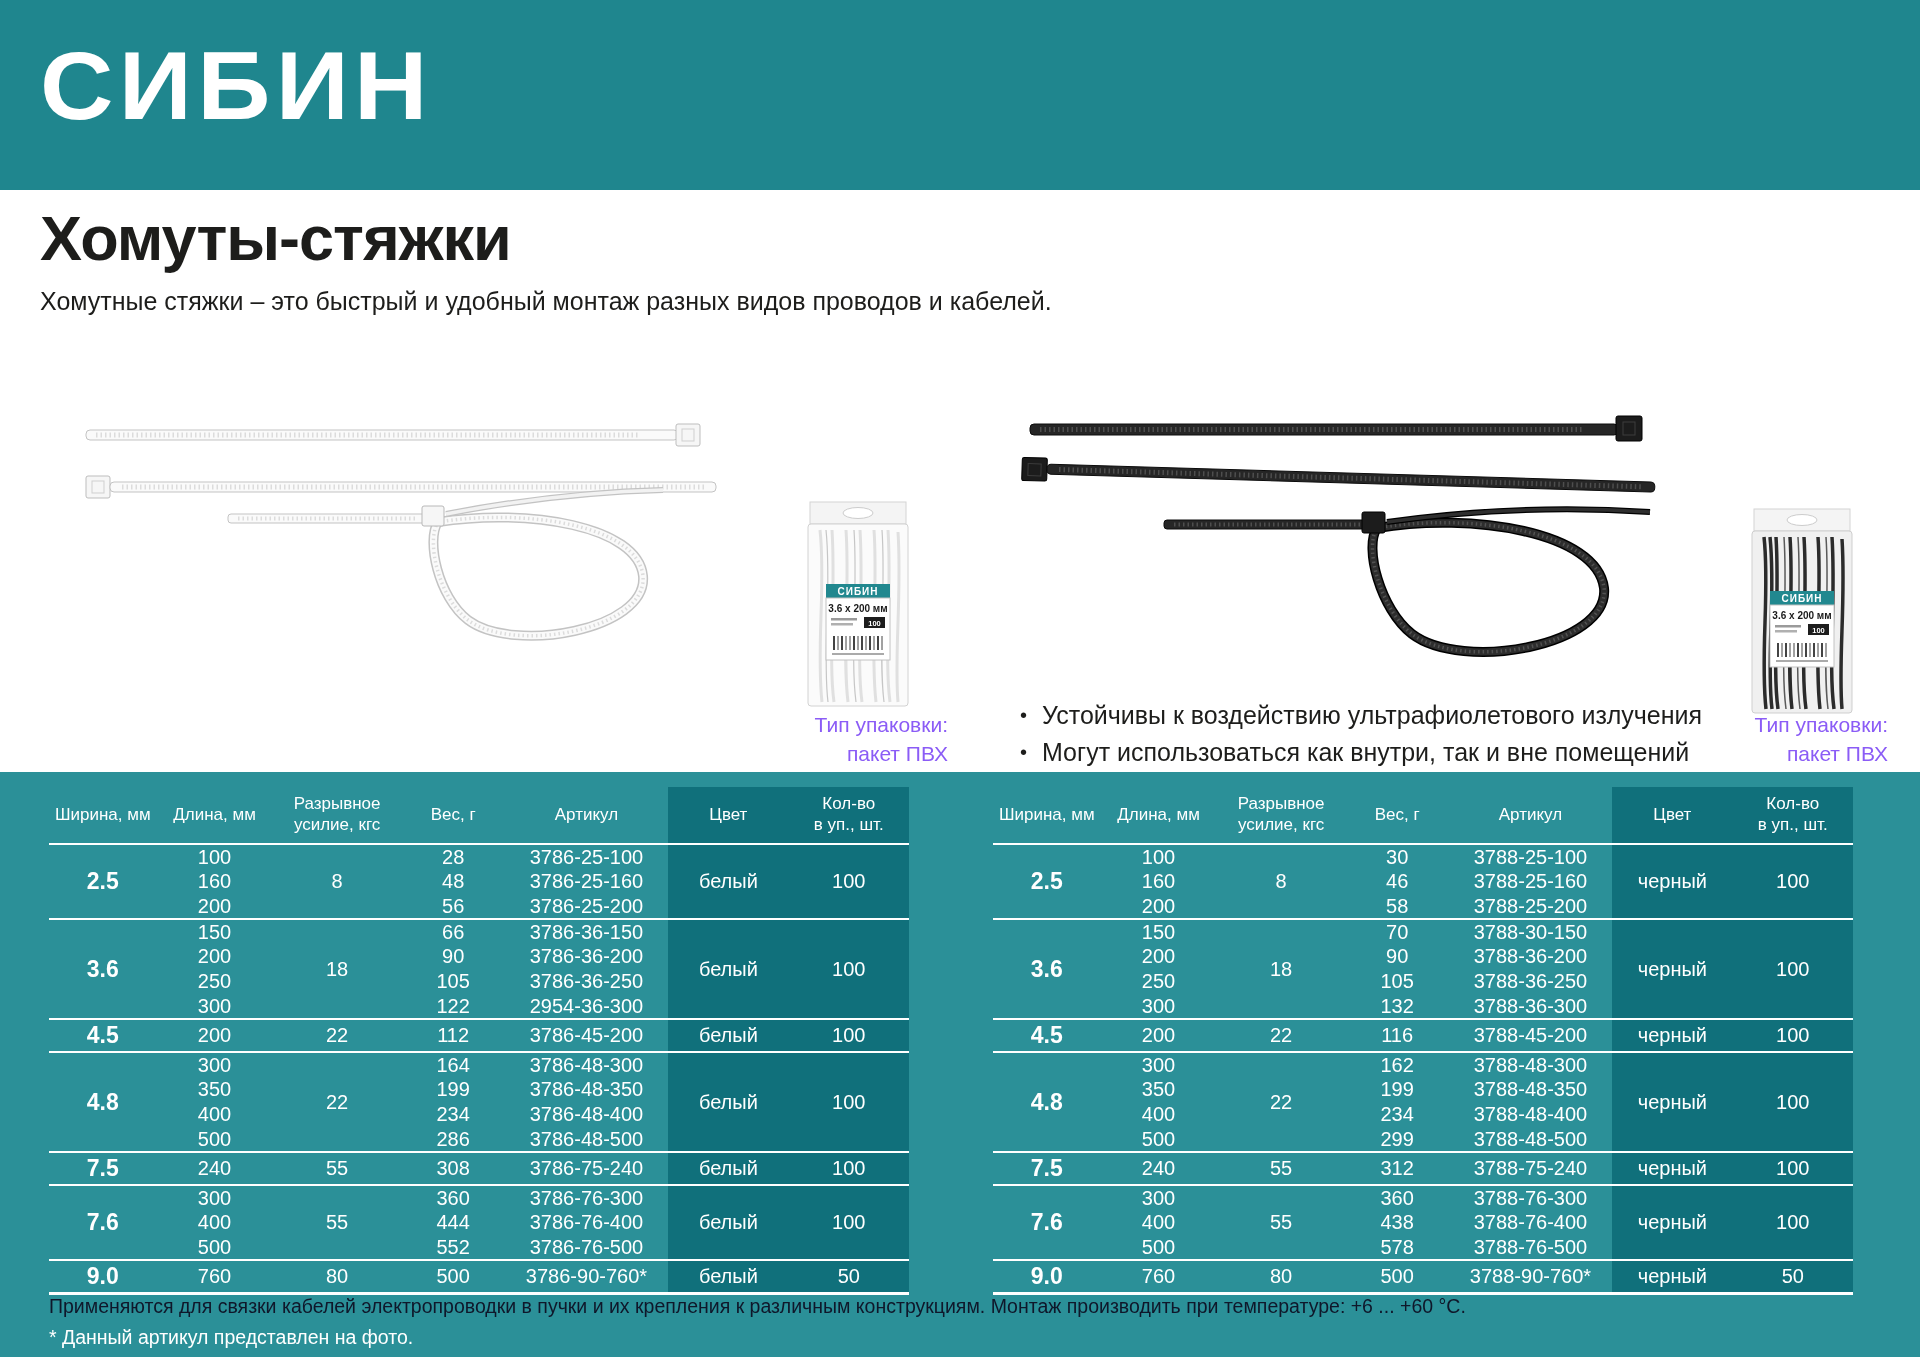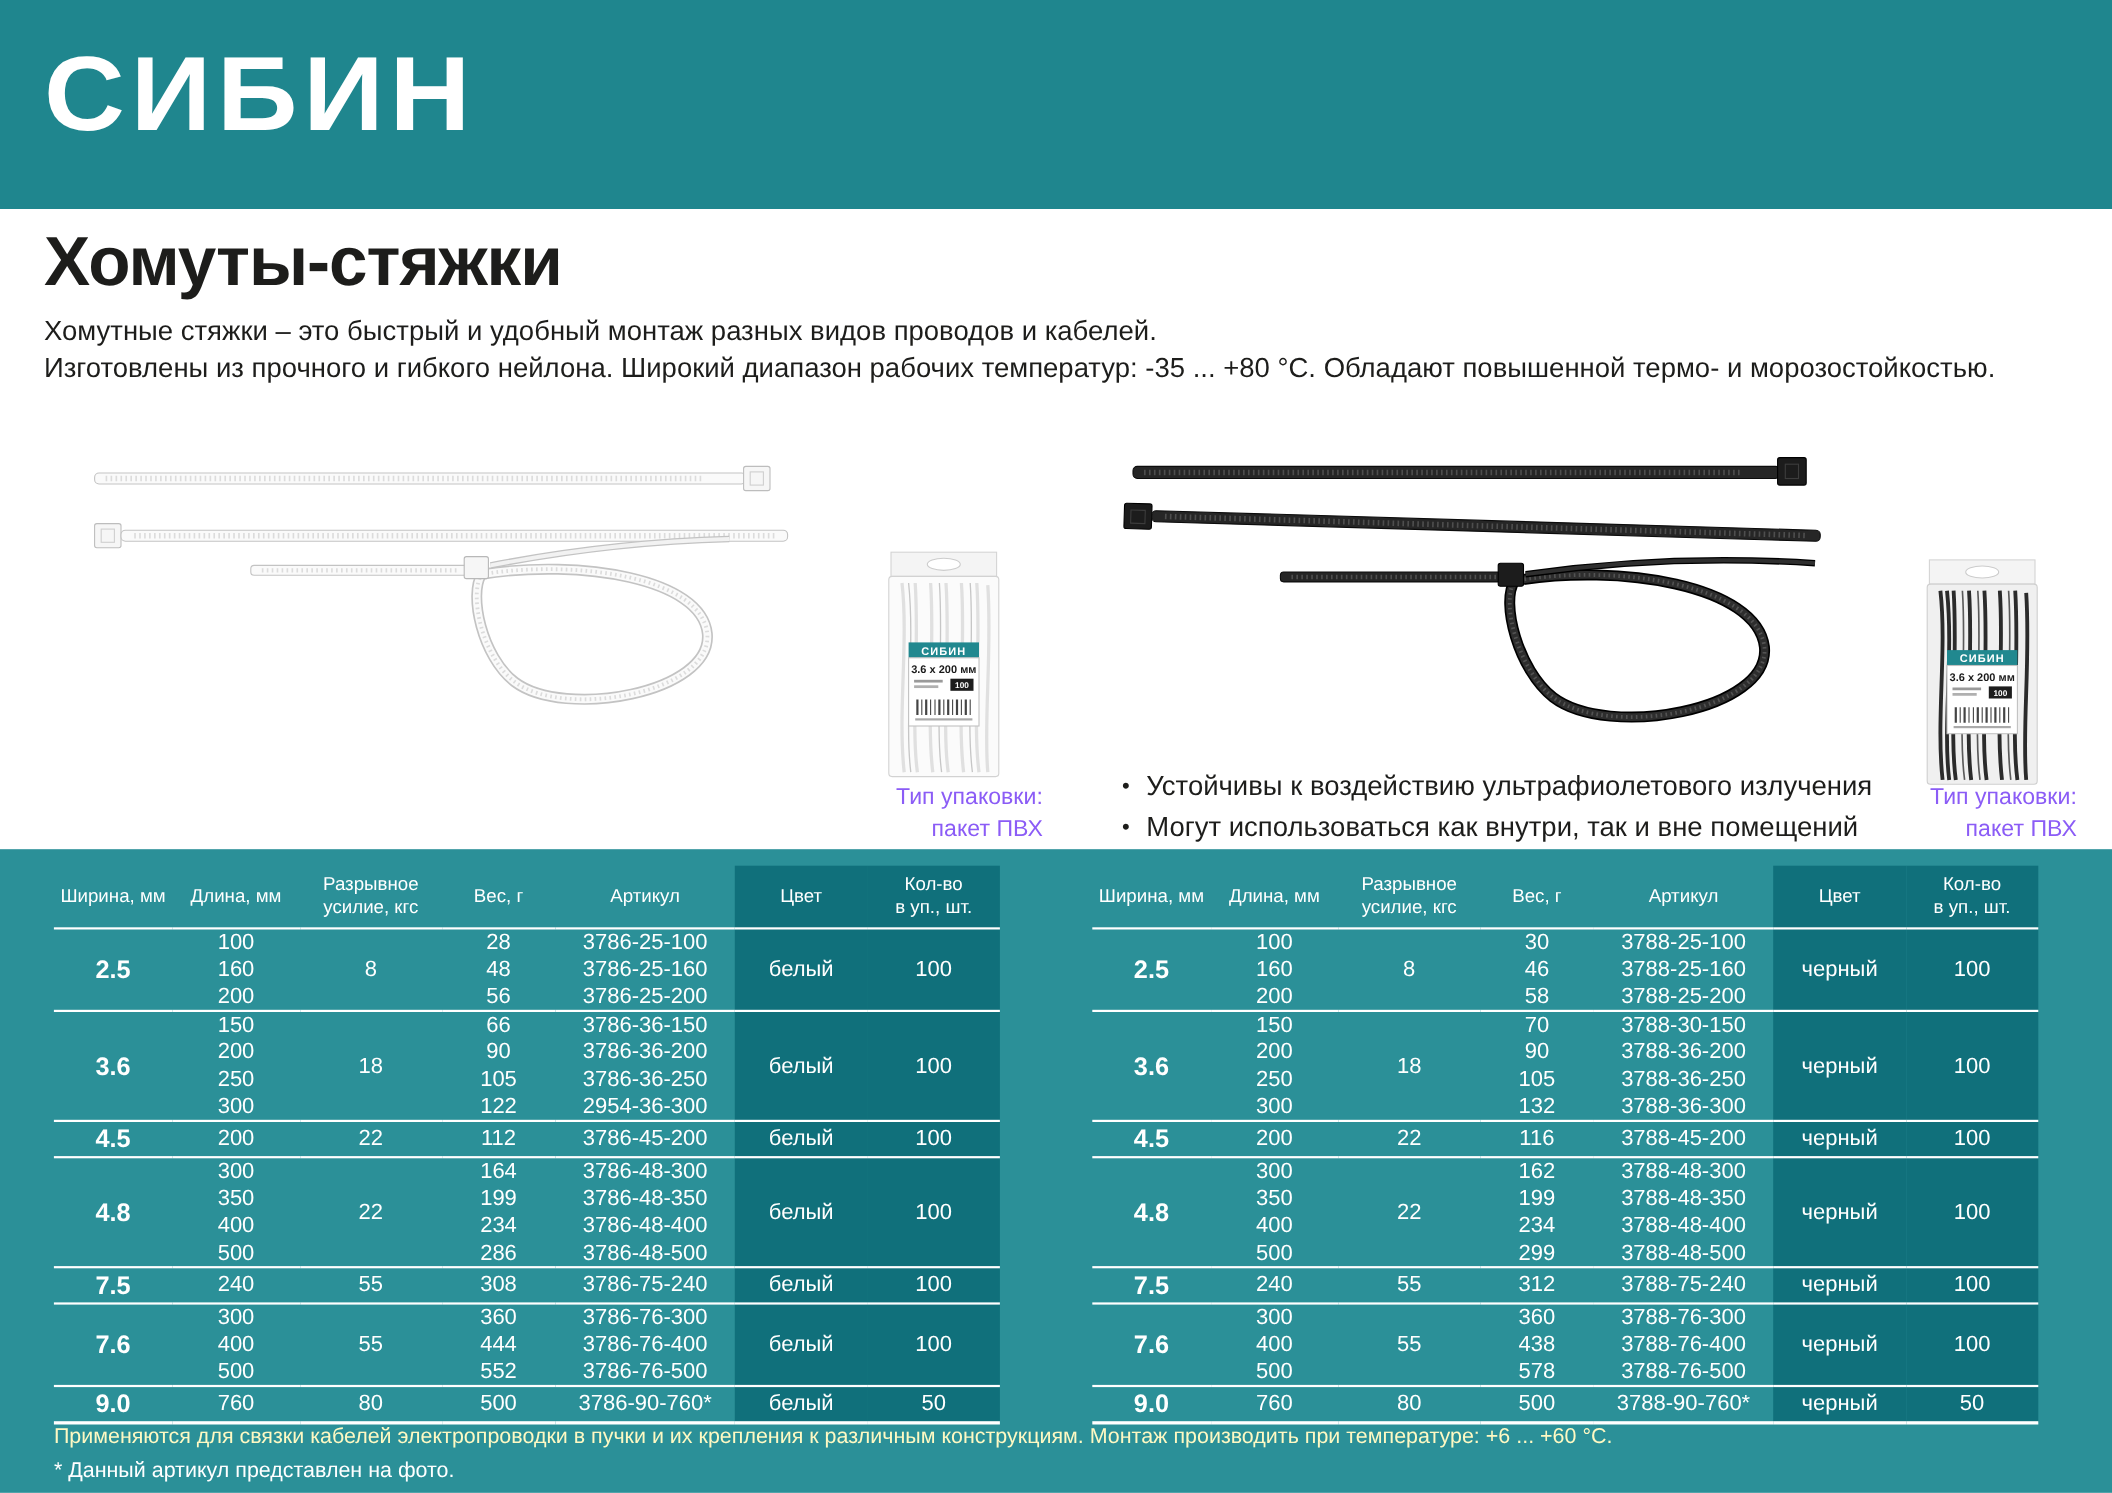--- a/index.html
+++ b/index.html
@@ -37,34 +37,33 @@
   table.spec th { font-weight:400; font-size:17px; line-height:21px; white-space:pre-line;
                   text-align:center; vertical-align:middle; padding:6px 2px 8px; }
   table.spec thead tr { border-bottom:2.5px solid #ffffff; height:56px; }
   table.spec td { text-align:center; vertical-align:middle; font-size:20px; font-weight:400; padding:0 2px; }
   table.spec td.w { font-weight:700; font-size:23px; }
   table.spec .dark { background:#10707b; }
   table.spec tr.group-start td { border-top:2px solid #ffffff; }
   table.spec tr.sub { height:25px; }
   table.spec tr.single { height:33px; }
 
-  .footer-note { position:absolute; left:49px; top:523px; font-size:19.5px; color:#fef9c3; }
+  .footer-note { position:absolute; left:49px; top:523px; font-size:19.5px; color:#0f172a; }
   .footnote { position:absolute; left:49px; top:554px; font-size:19.5px; color:#ffffff; }
 </style>
 </head>
 <body>
 
 <div class="topbar">
   <div class="logo">СИБИН</div>
 </div>
 
 <div class="page-title">Хомуты-стяжки</div>
 <div class="page-desc">
   <div>Хомутные стяжки – это быстрый и удобный монтаж разных видов проводов и кабелей.</div>
-  <div>Изготовлены из прочного и гибкого нейлона. Широкий диапазон рабочих температур: -35 ... +80 °С. Обладают повышенной термо- и морозостойкостью.</div>
 </div>
 
 <svg id="ties-white" class="ties-svg" width="645" height="240" viewBox="0 0 645 240">
   <g>
     <rect x="8" y="12" width="592" height="10" rx="4" fill="#fafafa" stroke="#c3c3c3"></rect>
     <line x1="18" y1="17" x2="562" y2="17" stroke="#dcdcdc" stroke-width="5" stroke-dasharray="1.5 3"></line>
     <rect x="598" y="6" width="24" height="22" rx="2" fill="#f6f6f6" stroke="#bdbdbd"></rect>
     <rect x="604" y="11" width="12" height="12" fill="none" stroke="#cfcfcf"></rect>
   </g>
   <g>

